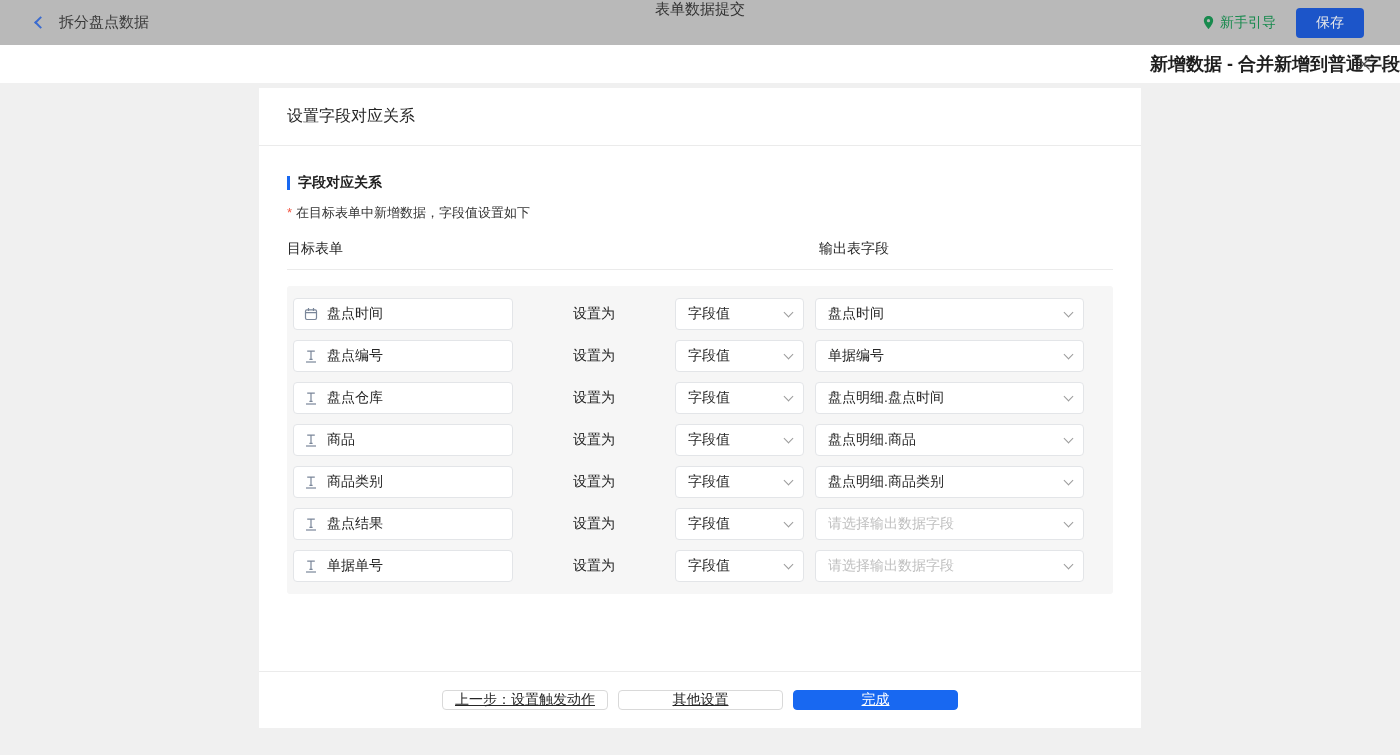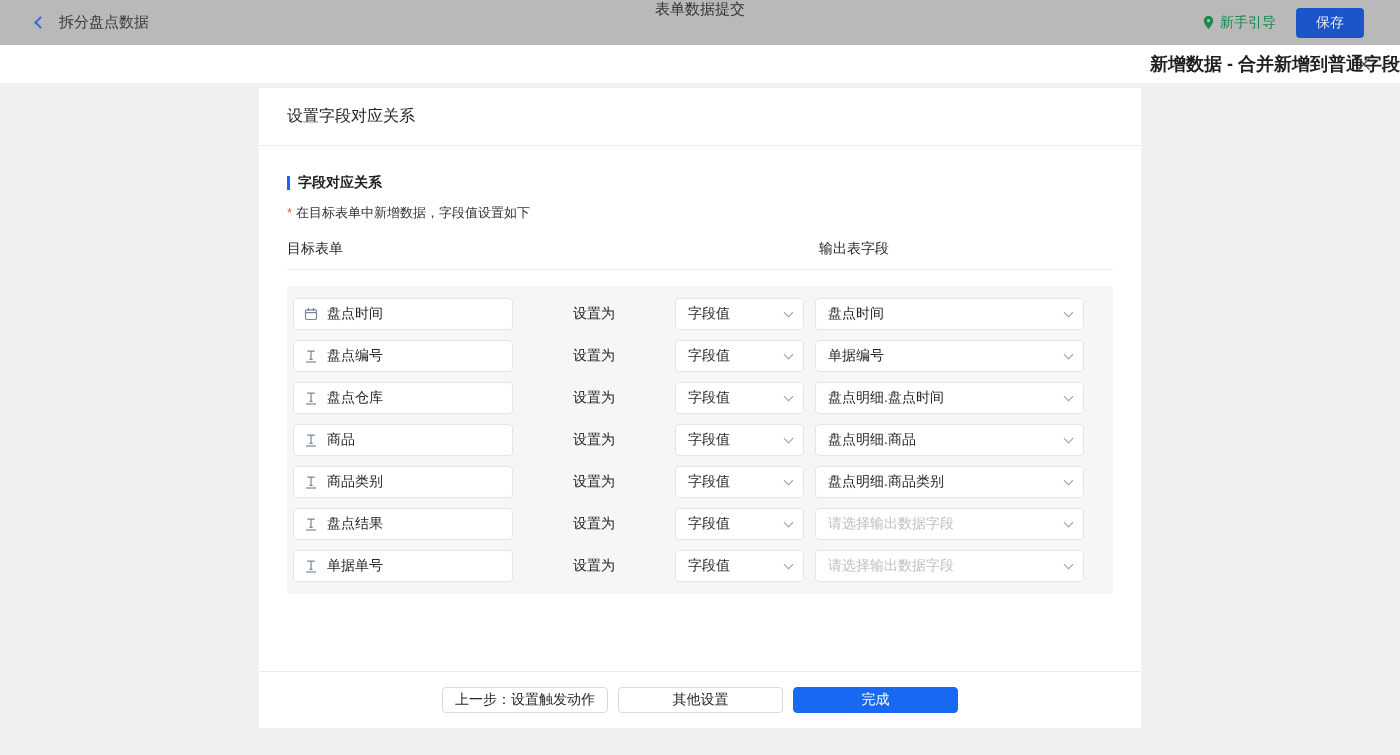--- a/index.html
+++ b/index.html
@@ -43,21 +43,21 @@
   .set-as { width:162px; flex:none; text-align:center; font-size:14px; color:#262626; }
   .select { height:32px; background:#fff; border:1px solid #e3e5e8; border-radius:4px; display:flex; align-items:center; justify-content:space-between; padding:0 11px 0 12px; font-size:14px; color:#262626; cursor:pointer; flex:none; }
   .select.mode { width:129px; }
   .row-gap { width:11px; flex:none; }
   .select.output { width:269px; }
   .chev { width:7px; height:7px; border-right:1.5px solid #9b9b9b; border-bottom:1.5px solid #9b9b9b; transform:rotate(45deg); margin-top:-3px; flex:none; }
   .select-value { overflow:hidden; white-space:nowrap; text-overflow:ellipsis; }
   .select-value.placeholder { color:#bfbfbf; }
 
   .card-footer { flex:none; border-top:1px solid #ebebeb; height:57px; display:flex; align-items:center; justify-content:center; gap:10px; }
-  .btn { height:26px; border-radius:4px; font-size:14px; display:flex; align-items:center; justify-content:center; cursor:pointer; }
+  .btn { height:20px; border-radius:4px; font-size:14px; display:flex; align-items:center; justify-content:center; cursor:pointer;text-decoration:underline; }
   .btn.secondary { background:#fff; border:1px solid #d9d9d9; color:#262626; padding:0 12px; min-width:120px; }
   .btn.secondary.wide { width:165px; }
   .btn.primary { background:#1868f1; border:1px solid #1868f1; color:#fff; width:165px; }
 </style>
 </head>
 <body>
 
 <div class="topbar">
   <div class="topbar-left">
     <span class="back-chevron"></span>

